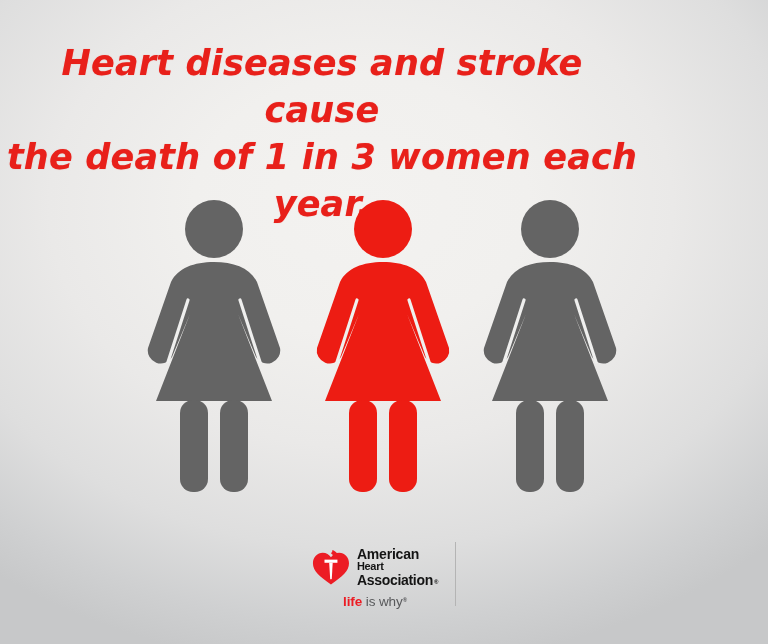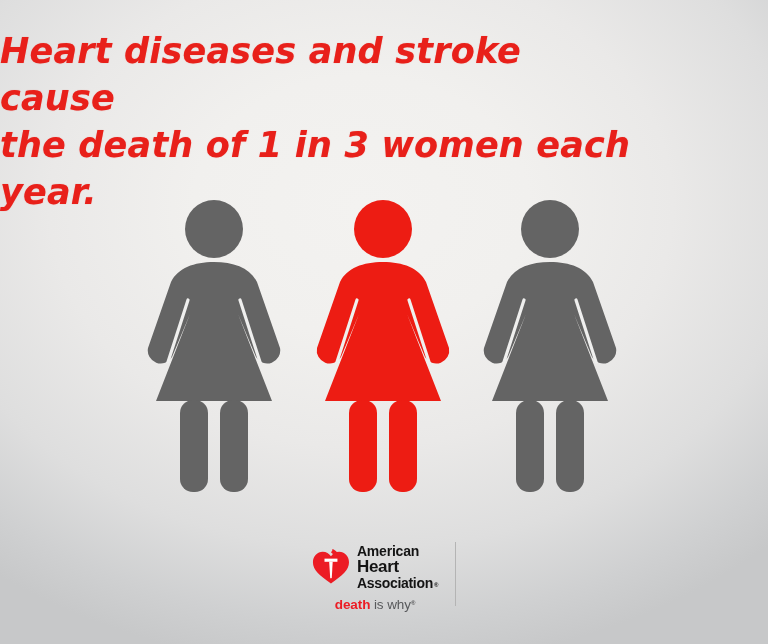--- a/index.html
+++ b/index.html
@@ -26,23 +26,24 @@
         #eae9e8 52%,
         #dedede 74%,
         #cfd0d1 90%,
         #c7c8c9 100%);
     overflow: hidden;
   }
 
   
   .headline {
     position: absolute;
-    top: 28px;
+    top: 40px;
     left: 0;
     width: 644px;
+    text-align: center;
     color: #e8201a;
     font-family: "DejaVu Sans", sans-serif;
     font-weight: 700;
     font-style: italic;
     font-size: 35px;
     line-height: 1.34;
     letter-spacing: 0.2px;
     white-space: pre-line;
     text-shadow: 0 0 1px rgba(232,32,26,0.35);
   }
@@ -96,21 +97,21 @@
   .aha-mark { width: 37px; height: 37px; display: block; }
   .aha-words {
     display: flex;
     flex-direction: column;
     line-height: 1.04;
     color: #141414;
     font-family: "Liberation Sans", sans-serif;
     font-weight: 700;
   }
   .aha-words .l1 { font-size: 14px; letter-spacing: -0.2px; }
-  .aha-words .l2 { font-size: 17px; letter-spacing: -0.3px; }
+  .aha-words .l2 { font-size: 11px; letter-spacing: -0.3px; }
   .aha-words .l3 { font-size: 14px; letter-spacing: -0.3px; position: relative; }
   .aha-words .l3 .reg {
     font-size: 6px; font-weight: 700; vertical-align: 1px; margin-left: 1px;
   }
 
   .aha-tagline {
     margin-top: 7px;
     font-size: 13.5px;
     font-weight: 700;
     color: #58595b;
@@ -282,21 +283,21 @@
                    C 24 9.5, 23.5 6.5, 20.5 4.5 C 21.6 3.6, 22.2 2.4, 22 1 Z" fill="#ec1c24"></path>
           <rect x="13.5" y="11.5" width="14" height="3.4" fill="#ffffff"></rect>
           <path d="M18.6 14.9 L 22.4 14.9 L 21.4 31.5 L 20.5 33.2 L 19.6 31.5 Z" fill="#ffffff"></path>
         </svg>
         <div class="aha-words">
           <span class="l1">American</span>
           <span class="l2">Heart</span>
           <span class="l3"><span>Association</span><span class="reg">®</span></span>
         </div>
       </div>
-      <div class="aha-tagline"><span class="life">death</span><span class="is-why"> is why</span><span class="reg">®</span></div>
+      <div class="aha-tagline"><span class="life">life</span><span class="is-why"> is why</span><span class="reg">®</span></div>
     </div>
 
     <div class="divider"></div>
 
 
   </div>
 
 </div>
 
 </body></html>

